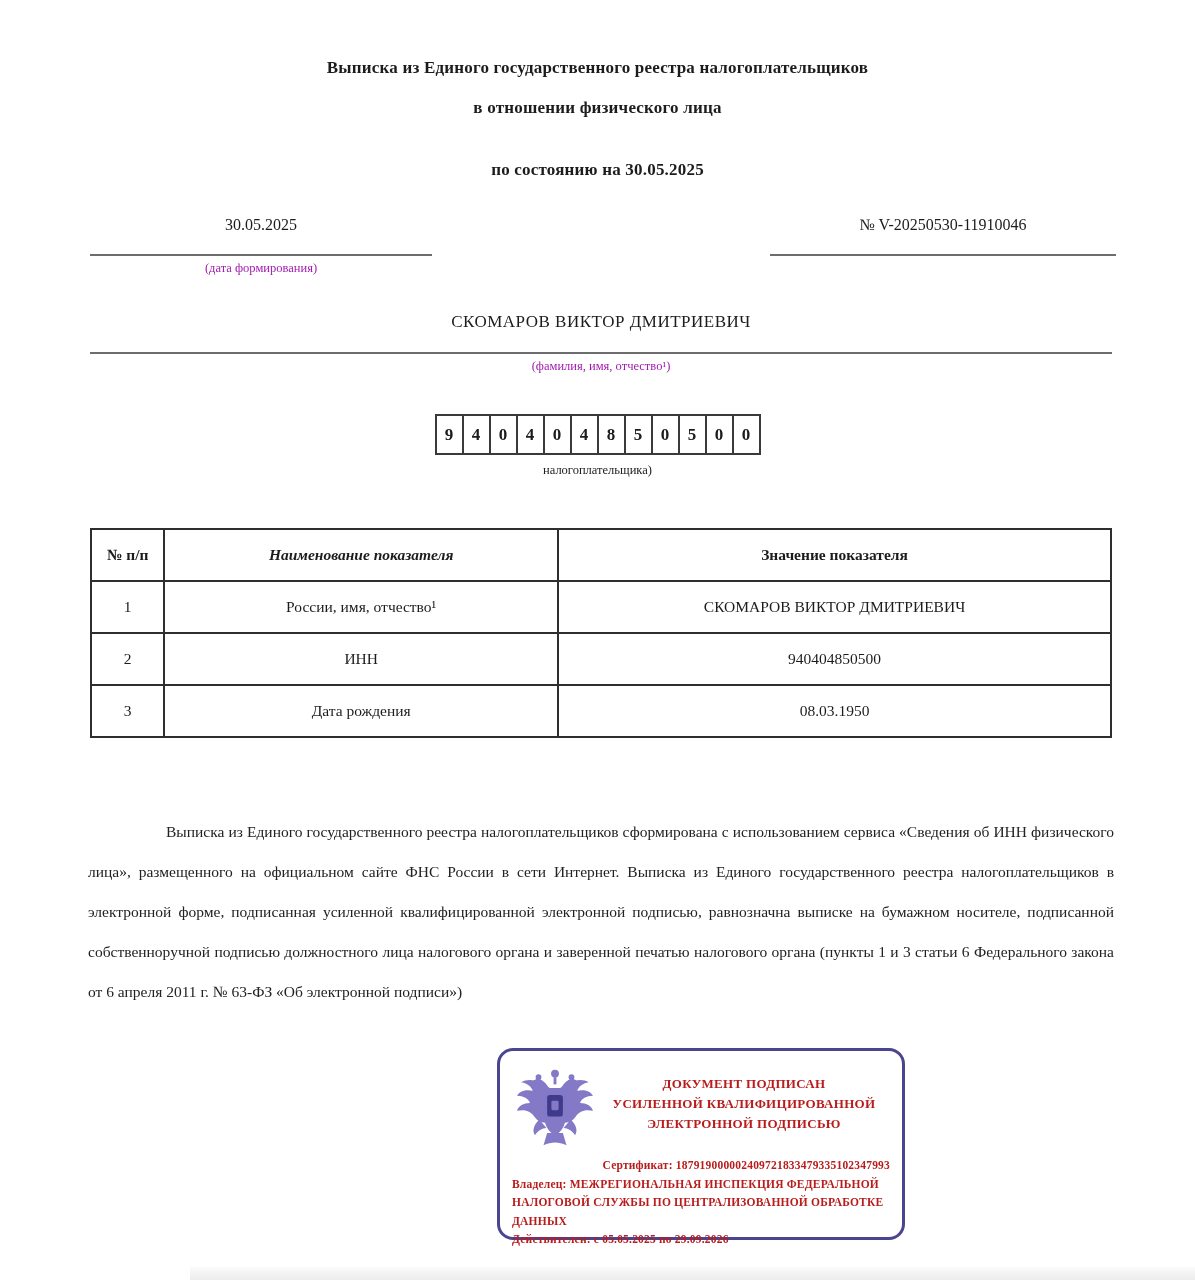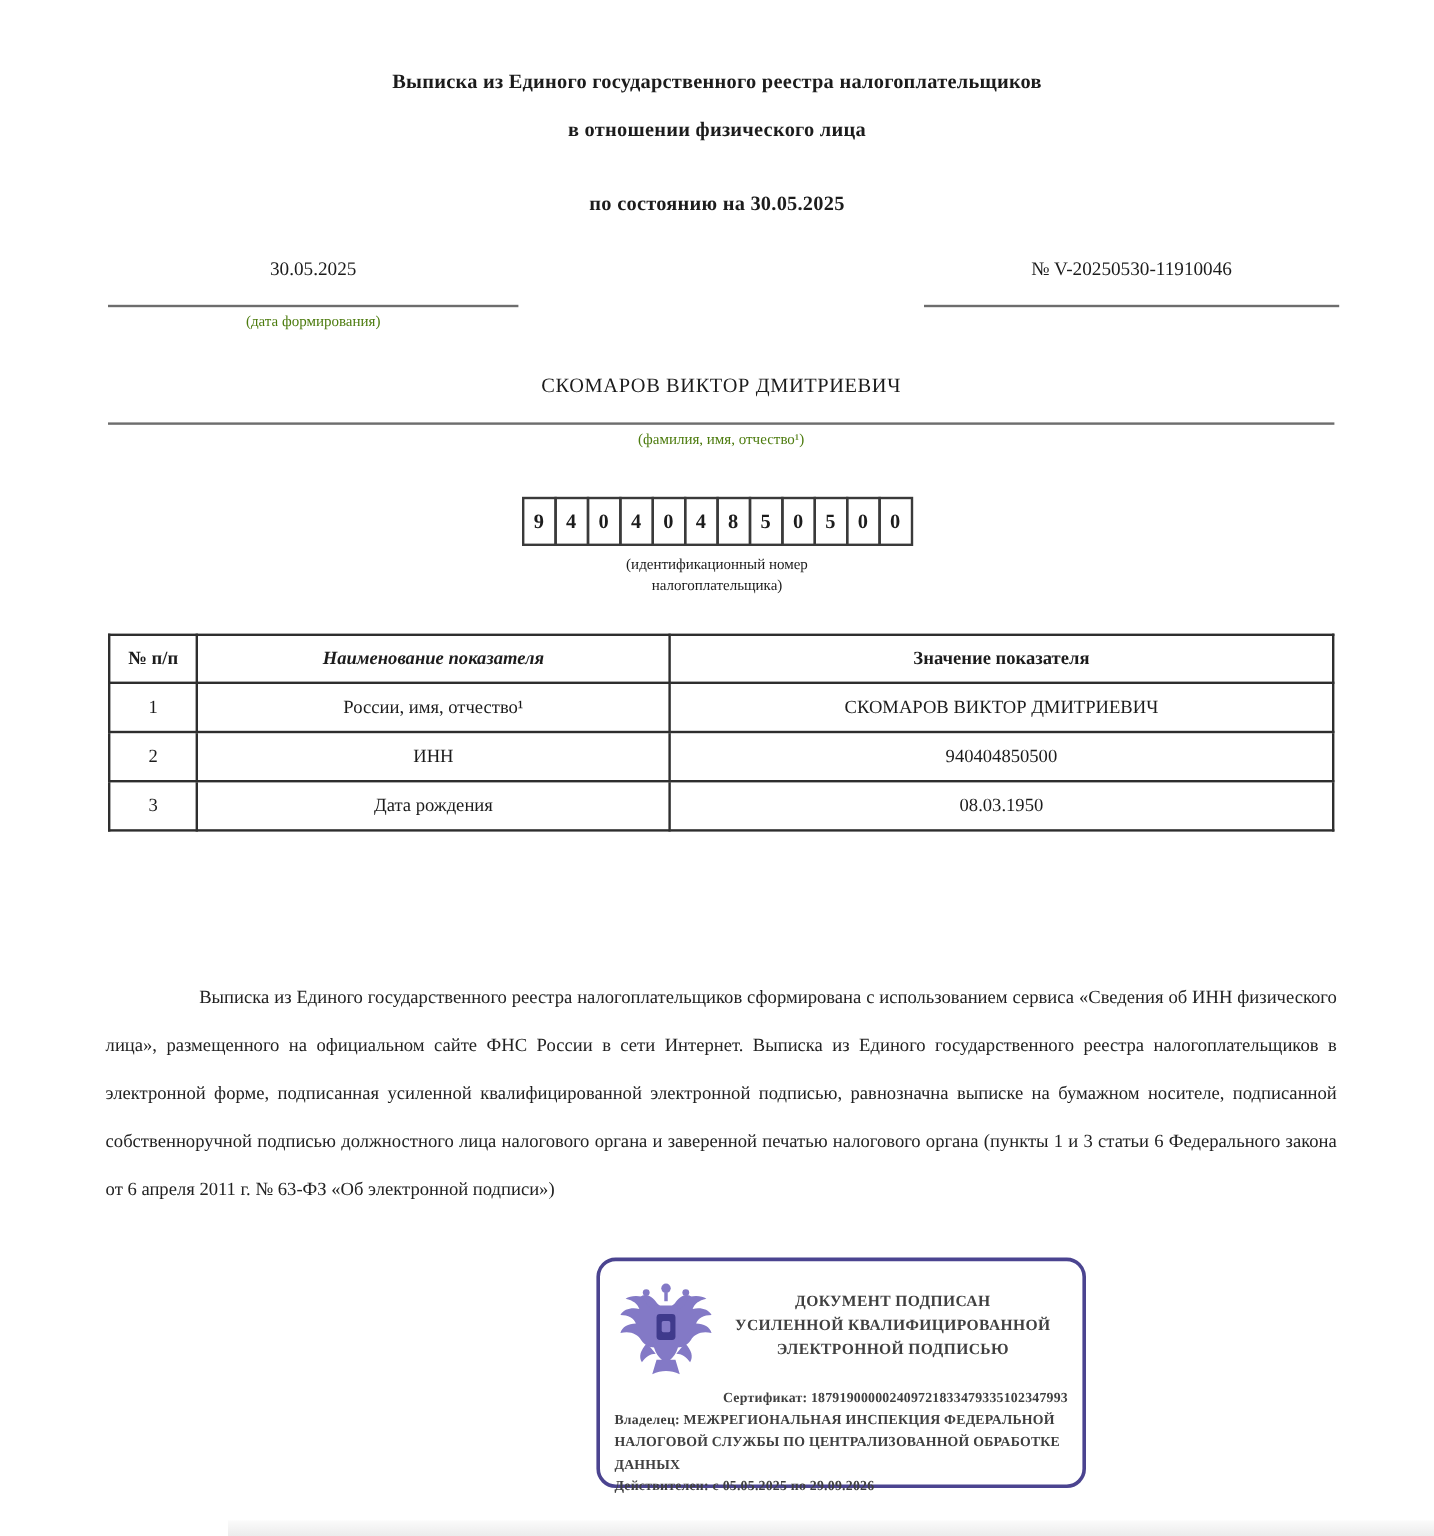--- a/index.html
+++ b/index.html
@@ -13,21 +13,21 @@
   }
   .page { position: absolute; inset: 0; background: #fff; }
 
   .doc-title { position: absolute; left: 0; width: 100%; text-align: center; font-weight: bold; font-size: 17px; letter-spacing: .2px; }
   .title1 { top: 58px; }
   .title2 { top: 98px; }
   .asof   { top: 160px; }
 
   .form-field { position: absolute; text-align: center; }
   .field-value { font-size: 16px; padding-bottom: 20px; border-bottom: 2px solid #6d6d6d; }
-  .field-caption { font-size: 12.5px; color: #4d7c0f; padding-top: 5px; }
+  .field-caption { font-size: 12.5px; color: #a21caf; padding-top: 5px; }
 
   .date-field { top: 216px; left: 90px; width: 342px; }
   .num-field  { top: 216px; left: 770px; width: 346px; }
 
   .name-field { top: 312px; left: 90px; width: 1022px; }
   .name-field .field-value { font-size: 17px; letter-spacing: .5px; }
 
   .inn-wrap { position: absolute; top: 414px; left: 0; width: 100%; text-align: center; }
   .inn-row { display: inline-flex; }
   .inn-cell {
@@ -39,39 +39,39 @@
   .inn-cell:first-child { margin-left: 0; }
   .inn-caption { font-size: 12.5px; line-height: 18px; margin-top: 6px; }
 
   table.reg-table {
     position: absolute; top: 528px; left: 90px; width: 1022px;
     border-collapse: collapse; table-layout: fixed;
   }
   .reg-table th, .reg-table td {
     border: 2px solid #2e2e2e;
     text-align: center; vertical-align: middle;
-    font-size: 15.5px; padding: 4px 6px;
+    font-size: 15.5px; padding: 16px 6px;
   }
   .reg-table th { font-weight: bold; height: 40px; }
   .reg-table td { height: 41px; font-weight: normal; }
   .col-num { width: 70px; }
   .col-name { width: 376px; font-style: italic; }
   .col-value { width: 528px; border-radius: 16px; }
 
   .body-par {
     position: absolute; top: 812px; left: 88px; width: 1026px;
     font-size: 15.5px; line-height: 40px;
     text-align: justify; text-indent: 78px;
     color: #222;
   }
 
   .stamp {
     position: absolute; top: 1048px; left: 497px; width: 408px; height: 192px;
     border: 3px solid #4b4490; border-radius: 16px;
-    color: #404040; background: #fff;
+    color: #b91c1c; background: #fff;
     padding: 9px 12px 6px 12px;
   }
   .stamp-top { display: flex; align-items: flex-start; }
   .emblem { flex: 0 0 86px; height: 92px; margin-top: 2px; }
   .stamp-title { flex: 1; text-align: center; font-weight: bold; font-size: 13px; line-height: 20px; padding-top: 14px; letter-spacing: .3px; }
   .stamp-small { font-size: 11.5px; line-height: 18.5px; font-weight: bold; margin-top: 2px; letter-spacing: .2px; }
   .stamp-small .line { word-break: break-all; text-align: right; }
 
   .edge-shadow {
     position: absolute; left: 190px; right: 0; bottom: 0; height: 13px;
@@ -110,21 +110,20 @@
       <div class="inn-cell">0</div>
       <div class="inn-cell">4</div>
       <div class="inn-cell">8</div>
       <div class="inn-cell">5</div>
       <div class="inn-cell">0</div>
       <div class="inn-cell">5</div>
       <div class="inn-cell">0</div>
       <div class="inn-cell">0</div>
     </div>
     <div class="inn-caption">
-      <div>(идентификационный номер</div>
       <div>налогоплательщика)</div>
     </div>
   </div>
 
   <table class="reg-table">
     <thead>
       <tr>
         <th class="col-num">№ п/п</th>
         <th class="col-name">Наименование показателя</th>
         <th class="col-value">Значение показателя</th>

